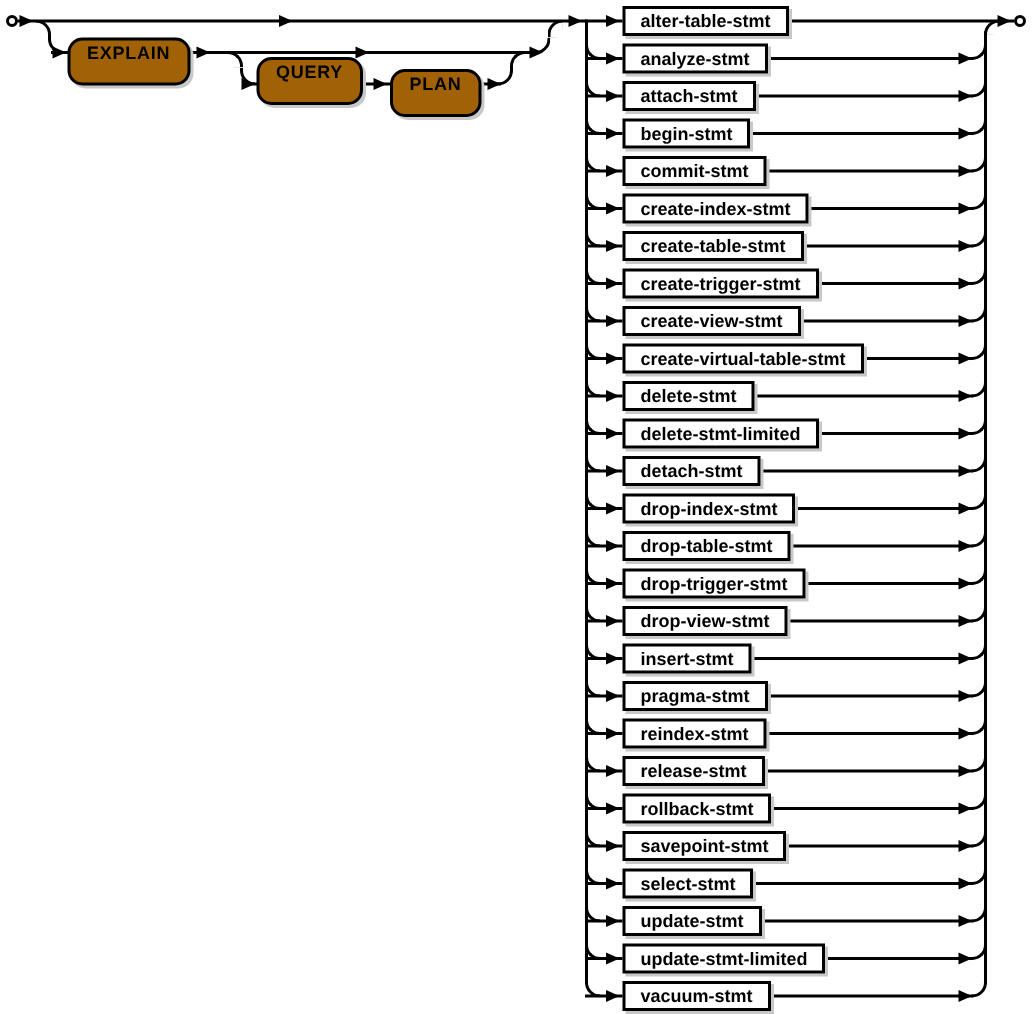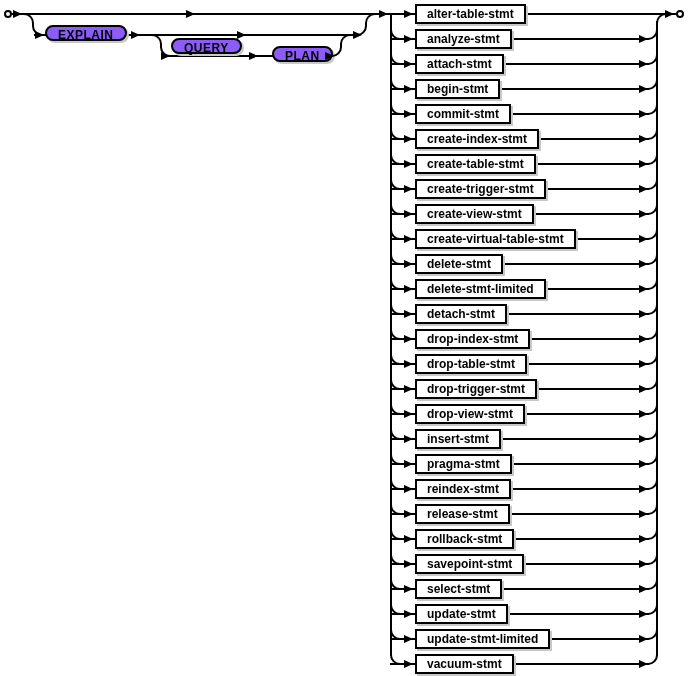--- a/index.html
+++ b/index.html
@@ -22,22 +22,22 @@
     border-top:4px solid transparent; border-bottom:4px solid transparent;
     border-left:9px solid #000;
   }
   
   .dot {
     position:absolute; width:4px; height:4px;
     border:2px solid #000; border-radius:50%; background:#fff;
   }
   
   .term {
-    position:absolute; box-sizing:border-box; height:16px; line-height:16px;
-    border:2px solid #000; border-radius:10px; background:#8b5cf6;
+    position:absolute; box-sizing:border-box; height:32px; line-height:16px;
+    border:2px solid #000; border-radius:10px; background:#a16207;
     padding:0 11px; font-size:12px; font-weight:bold; letter-spacing:0.5px;
     white-space:nowrap; text-align:center; color:#000;
     box-shadow:2px 2px 0 #c8c8c8;
   }
   
   .box {
     position:absolute; box-sizing:border-box; height:20px; line-height:16px;
     border:2px solid #000; background:#fff;
     padding:0 10px; font-size:12px; font-weight:bold;
     white-space:nowrap; text-align:center; color:#000;
@@ -70,21 +70,21 @@
   <div class="term" style="left:45px;top:25px">EXPLAIN</div>
   <div class="arrow" style="left:131px;top:31px"></div>
   <div class="arrow" style="left:237px;top:31px"></div>
 
   <div class="c c-tr" style="left:152px;top:34px;width:10px;height:11px"></div>
   <div class="c c-bl" style="left:160px;top:45px;width:10px;height:12px"></div>
   <div class="line" style="left:162px;top:55px;width:172px"></div>
   <div class="arrow" style="left:161px;top:52px"></div>
   <div class="term" style="left:171px;top:38px">QUERY</div>
   <div class="arrow" style="left:249px;top:52px"></div>
-  <div class="term" style="left:272px;top:46px">PLAN</div>
+  <div class="term" style="left:260px;top:46px">PLAN</div>
   <div class="arrow" style="left:325px;top:52px"></div>
 
   <div class="c c-br" style="left:332px;top:46px;width:10px;height:11px"></div>
   <div class="c c-tl" style="left:340px;top:34px;width:10px;height:12px"></div>
 
   <div class="arrow" style="left:353px;top:31px"></div>
   <div class="c c-br" style="left:357px;top:25px;width:10px;height:11px"></div>
   <div class="c c-tl" style="left:365px;top:13px;width:10px;height:12px"></div>
   <div class="arrow" style="left:379px;top:10px"></div>
 

